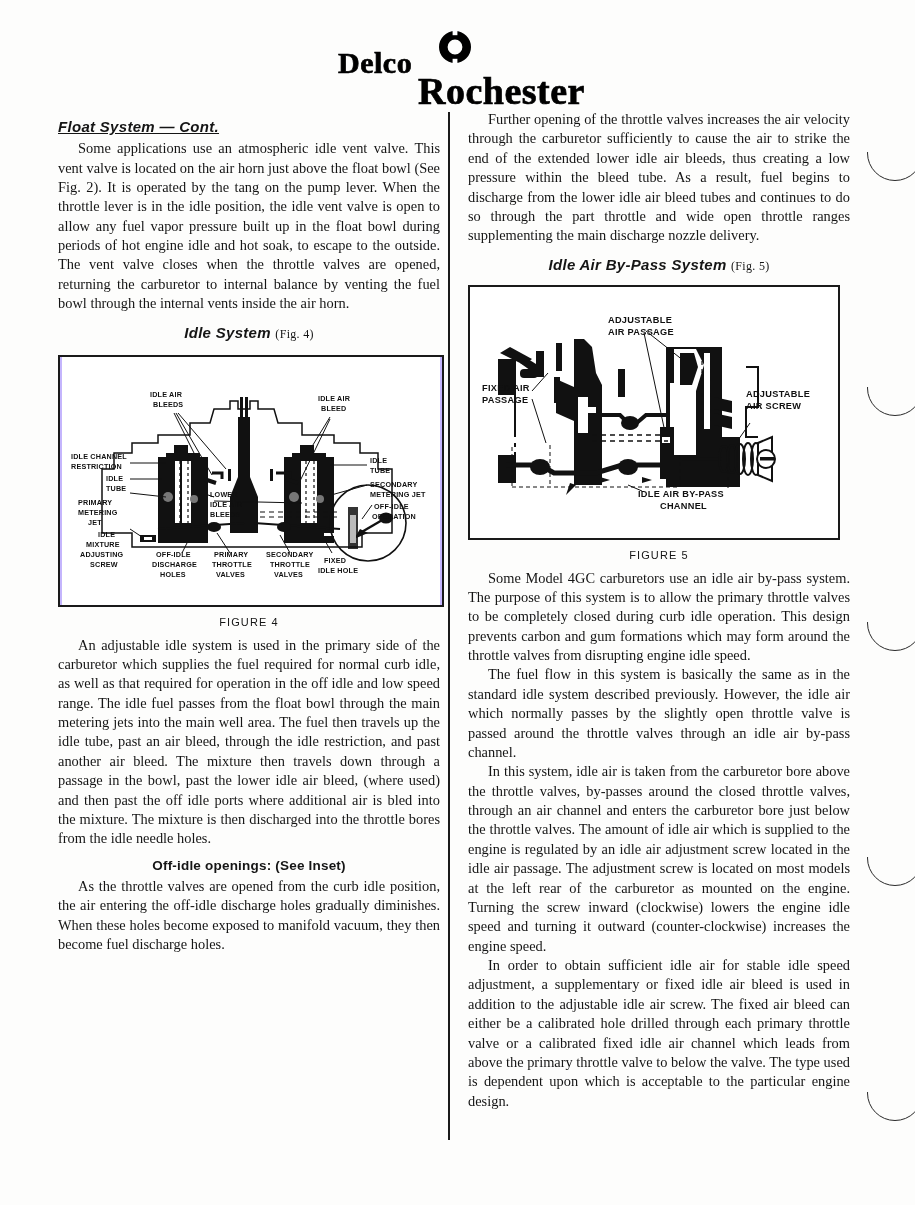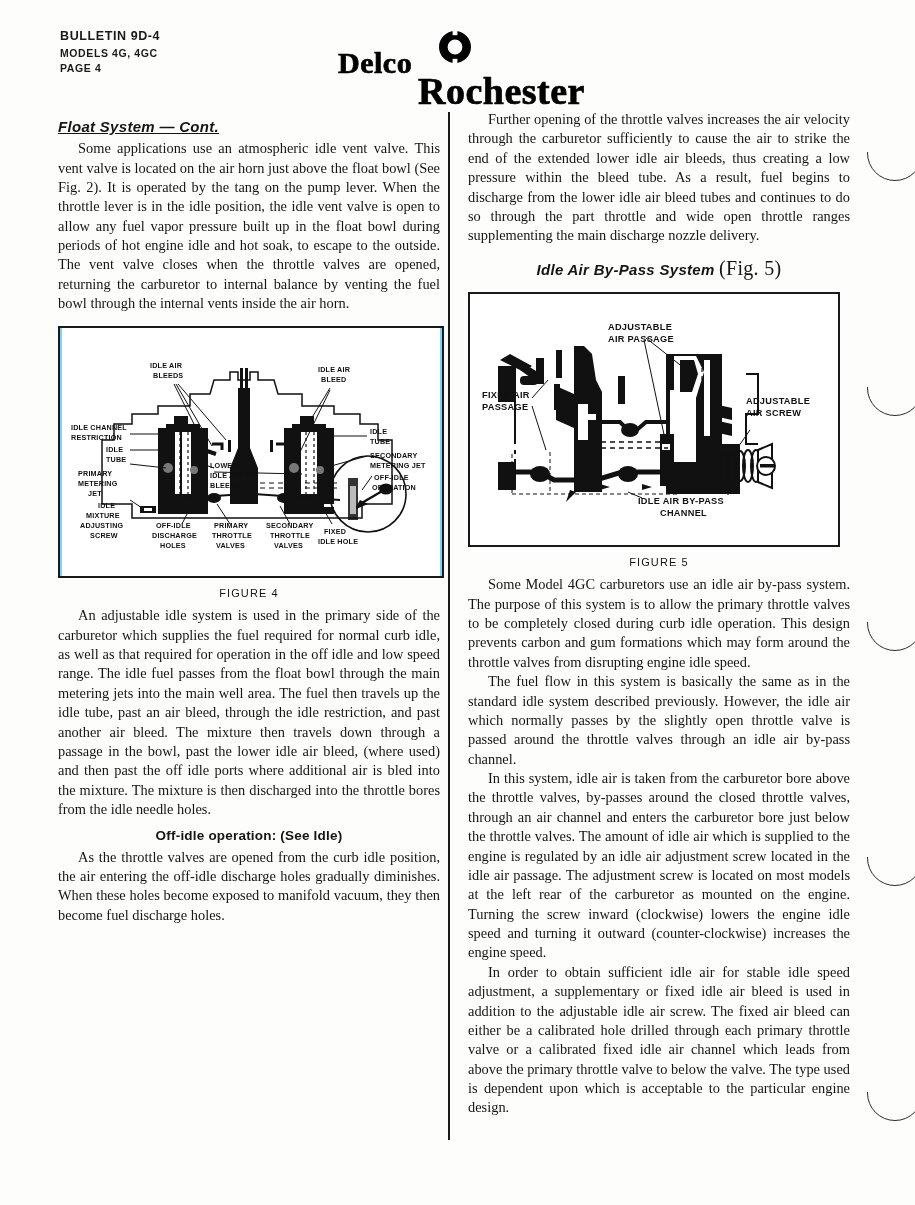--- a/index.html
+++ b/index.html
@@ -123,21 +123,21 @@
     font-weight: bold;
     font-size: 15px;
     font-style: italic;
     text-align: center;
     letter-spacing: 0.3px;
   }
   h2.sec-head-center .figref {
     font-family: "Liberation Serif", serif;
     font-style: normal;
     font-weight: normal;
-    font-size: 20px;
+    font-size: 12px;
   }
   h3.subhead {
     margin: 8px 0 2px 0;
     font-family: "Liberation Sans", sans-serif;
     font-weight: bold;
     font-size: 13.5px;
     text-align: center;
     letter-spacing: 0.2px;
   }
   .fig-caption {
@@ -146,21 +146,21 @@
     font-size: 11px;
     text-align: center;
     letter-spacing: 1.1px;
     margin: 8px 0 6px 0;
   }
 
   
   .figure-box {
     position: relative;
     border: 2px solid #1a1a1a;
-    background: #7dd3fc;
+    background: #c4b5fd;
     margin: 8px 0 0 0;
     box-sizing: border-box;
   }
   .fig4 { width: 386px; height: 252px; margin-top: 12px; }
   .fig5 { width: 372px; height: 255px; margin-top: 10px; }
 
   .fig-svg { display: block; width: 100%; height: 100%; }
 
   .diag-label {
     font-family: "Liberation Sans", sans-serif;
@@ -189,25 +189,20 @@
     clip-path: inset(48% 0 0 0);
   }
 </style>
 </head>
 <body>
 
 <div class="page">
 
   <div class="masthead">
 
-    <div class="bulletin-block">
-      <div class="bulletin-line-1">BULLETIN 9D-4</div>
-      <div class="bulletin-line-2">MODELS 4G, 4GC</div>
-      <div class="bulletin-line-3">PAGE 4</div>
-    </div>
 
     <div class="logo-wrap">
       <div class="logo-delco">Delco</div>
       <div class="logo-rochester">Rochester</div>
       <svg class="logo-mark" viewBox="0 0 34 34">
         <path d="M17 1 A16 16 0 0 1 33 17 L24.4 17 A7.4 7.4 0 0 0 17 9.6 Z" fill="#000"></path>
         <path d="M33 17 A16 16 0 0 1 17 33 L17 24.4 A7.4 7.4 0 0 0 24.4 17 Z" fill="#000"></path>
         <path d="M17 33 A16 16 0 0 1 1 17 L9.6 17 A7.4 7.4 0 0 0 17 24.4 Z" fill="#000"></path>
         <path d="M1 17 A16 16 0 0 1 17 1 L17 9.6 A7.4 7.4 0 0 0 9.6 17 Z" fill="#000"></path>
         <rect x="14.6" y="0" width="4.8" height="5.2" fill="#fff"></rect>
@@ -217,20 +212,24 @@
   </div>
 
   <div class="divider"></div>
 
   <div class="col col-left">
 
     <h2 class="sec-head">Float System — Cont.</h2>
 
     <p class="body">Some applications use an atmospheric idle vent valve. This vent valve is located on the air horn just above the float bowl (See Fig. 2). It is operated by the tang on the pump lever. When the throttle lever is in the idle position, the idle vent valve is open to allow any fuel vapor pressure built up in the float bowl during periods of hot engine idle and hot soak, to escape to the outside. The vent valve closes when the throttle valves are opened, returning the carburetor to internal balance by venting the fuel bowl through the internal vents inside the air horn.</p>
 
+    <h2 class="sec-head-center">
+      <span>Idle System</span>
+      <span class="figref">(Fig. 4)</span>
+    </h2>
 
 
     <div class="figure-box fig4">
       <svg class="fig-svg" viewBox="0 0 378 248">
         <rect x="0" y="0" width="378" height="248" fill="#ffffff"></rect>
 
         <path d="M40 140 L40 112 L52 112 L52 96 L70 96 L70 86 L96 86 L96 78 L128 78 L128 66 L148 66
                  L152 52 L168 52 L168 44 L176 44 L176 52 L188 52 L188 44 L196 44 L196 52 L212 52
                  L216 66 L240 66 L240 78 L272 78 L272 86 L298 86 L298 96 L316 96 L316 112 L330 112
                  L330 140 L330 176 L300 176 L300 190 L70 190 L70 176 L40 176 Z" fill="none" stroke="#111" stroke-width="1.5"></path>
@@ -363,21 +362,21 @@
           <text class="diag-label" x="262" y="206">FIXED</text>
           <text class="diag-label" x="256" y="216">IDLE HOLE</text>
         </g>
       </svg>
     </div>
 
     <div class="fig-caption">FIGURE 4</div>
 
     <p class="body">An adjustable idle system is used in the primary side of the carburetor which supplies the fuel required for normal curb idle, as well as that required for operation in the off idle and low speed range. The idle fuel passes from the float bowl through the main metering jets into the main well area. The fuel then travels up the idle tube, past an air bleed, through the idle restriction, and past another air bleed. The mixture then travels down through a passage in the bowl, past the lower idle air bleed, (where used) and then past the off idle ports where additional air is bled into the mixture. The mixture is then discharged into the throttle bores from the idle needle holes.</p>
 
-    <h3 class="subhead">Off-idle operation: (See Idle)</h3>
+    <h3 class="subhead">Off-idle openings: (See Inset)</h3>
 
     <p class="body">As the throttle valves are opened from the curb idle position, the air entering the off-idle discharge holes gradually diminishes. When these holes become exposed to manifold vacuum, they then become fuel discharge holes.</p>
   </div>
 
   <div class="col col-right">
 
     <p class="body">Further opening of the throttle valves increases the air velocity through the carburetor sufficiently to cause the air to strike the end of the extended lower idle air bleeds, thus creating a low pressure within the bleed tube. As a result, fuel begins to discharge from the lower idle air bleed tubes and continues to do so through the part throttle and wide open throttle ranges supplementing the main discharge nozzle delivery.</p>
 
     <h2 class="sec-head-center">
       <span>Idle Air By-Pass System</span>

